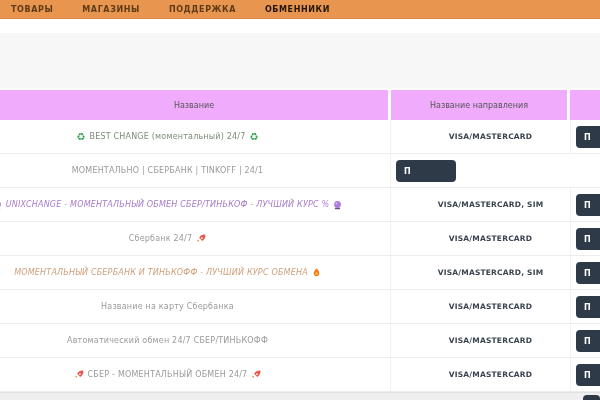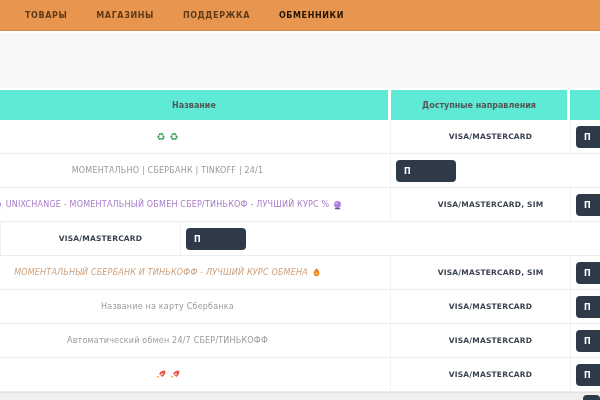--- a/index.html
+++ b/index.html
@@ -1,36 +1,36 @@
 <!DOCTYPE html>
 <html><head>
 <meta charset="utf-8">
 <style>
   html,body{margin:0;padding:0;}
   body{width:600px;height:400px;overflow:hidden;position:relative;
        font-family:"DejaVu Sans","Liberation Sans",sans-serif;background:#ffffff;}
   .stage{position:absolute;inset:0;width:600px;height:400px;overflow:hidden;background:#fff;}
 
   
-  .navbar{position:absolute;top:0;left:0;width:600px;height:31px;background:#e8964f;
+  .navbar{position:absolute;top:0;left:0;width:600px;height:19px;background:#e8964f;
           border-bottom:1px solid #dd8840;display:flex;align-items:center;
-          padding-left:25px;gap:29px;box-sizing:border-box;}
+          padding-left:11px;gap:29px;box-sizing:border-box;}
   .nav-item{font-size:8px;font-weight:700;letter-spacing:.6px;color:rgba(55,32,8,.78);
             cursor:pointer;white-space:nowrap;}
   .nav-item.active{color:#231403;font-weight:800;}
 
   
   .band{position:absolute;top:33px;left:0;width:600px;height:55px;background:#f7f7f7;}
   .breadcrumb{position:absolute;top:51px;left:1px;font-size:7px;color:#9b9b9b;cursor:pointer;margin-top:40px;}
 
   
   .table{position:absolute;top:90px;left:0;width:600px;}
   .thead{display:flex;height:30px;background:#fff;}
-  .th{background:#5eead4;display:flex;align-items:center;justify-content:center;
-      font-size:8px;font-weight:700;color:#555;box-sizing:border-box;}
+  .th{background:#f0abfc;display:flex;align-items:center;justify-content:center;
+      font-size:8px;font-weight:400;color:#555;box-sizing:border-box;}
   .th1{width:388px;}
   .thgap{width:3px;background:#fdfdfd;}
   .th2{width:176px;}
   .th3{flex:1;}
 
   .row{display:flex;height:34px;background:#fff;border-bottom:1px solid #ededed;
        box-sizing:border-box;}
   .c-name{width:390px;box-sizing:border-box;padding-right:55px;display:flex;
           align-items:center;justify-content:center;gap:4px;white-space:nowrap;}
   .name-text{font-size:8px;letter-spacing:.2px;cursor:pointer;}
@@ -65,28 +65,29 @@
   </div>
 
   <div class="band"></div>
   <span class="breadcrumb">менники</span>
 
   <div class="table">
 
     <div class="thead">
       <div class="th th1">Название</div>
       <div class="thgap"></div>
-      <div class="th th2">Доступные направления</div>
+      <div class="th th2">Название направления</div>
       <div class="thgap"></div>
       <div class="th th3"></div>
     </div>
 
     <div class="row">
       <div class="c-name">
         <span class="emoji recycle">♻</span>
+        <span class="name-text" style="color: rgb(125, 141, 116);">BEST CHANGE (моментальный) 24/7</span>
         <span class="emoji recycle">♻</span>
       </div>
       <div class="c-dir">VISA/MASTERCARD</div>
       <div class="c-act">
           <button class="go-btn">П</button>
         </div>
     </div>
 
     <div class="row">
       <div class="c-name">
@@ -99,94 +100,105 @@
 
     <div class="row">
       <div class="c-name">
         <span class="emoji">
           <svg width="9" height="10" viewBox="0 0 16 16">
               <circle cx="8" cy="7" r="6" fill="#b07ce0"></circle>
               <circle cx="6" cy="5" r="1.6" fill="#dcc6f2"></circle>
               <path d="M4 13h8l1 2.5H3z" fill="#6a4a8a"></path>
             </svg>
         </span>
-        <span class="name-text" style="color: rgb(168, 124, 201);">UNIXCHANGE - МОМЕНТАЛЬНЫЙ ОБМЕН СБЕР/ТИНЬКОФ - ЛУЧШИЙ КУРС %</span>
+        <span class="name-text" style="color: rgb(168, 124, 201); font-style: italic;">UNIXCHANGE - МОМЕНТАЛЬНЫЙ ОБМЕН СБЕР/ТИНЬКОФ - ЛУЧШИЙ КУРС %</span>
         <span class="emoji">
           <svg width="9" height="10" viewBox="0 0 16 16">
               <circle cx="8" cy="7" r="6" fill="#b07ce0"></circle>
               <circle cx="6" cy="5" r="1.6" fill="#dcc6f2"></circle>
               <path d="M4 13h8l1 2.5H3z" fill="#6a4a8a"></path>
             </svg>
         </span>
       </div>
       <div class="c-dir">VISA/MASTERCARD, SIM</div>
       <div class="c-act">
           <button class="go-btn">П</button>
         </div>
     </div>
 
     <div class="row">
-      <div class="c-dir">VISA/MASTERCARD</div>
-      <div class="c-act">
-          <button class="go-btn">П</button>
-        </div>
-    </div>
-
-    <div class="row">
-      <div class="c-name">
-        <span class="name-text" style="color: rgb(205, 160, 124); font-style: italic;">МОМЕНТАЛЬНЫЙ СБЕРБАНК И ТИНЬКОФФ - ЛУЧШИЙ КУРС ОБМЕНА</span>
-        <span class="emoji">
-          <svg width="9" height="11" viewBox="0 0 16 16">
-              <path d="M8 0c2 3 5 5 5 9.5A5 5 0 013 9.5C3 6 5.5 4.5 5.5 2 7 3 7.5 4 8 0z" fill="#f07820"></path>
-              <path d="M8 6c1 1.5 2.5 2 2.5 4a2.5 2.5 0 01-5 0C5.5 8.3 7.2 7.8 8 6z" fill="#fbc02d"></path>
-            </svg>
-        </span>
-      </div>
-      <div class="c-dir">VISA/MASTERCARD, SIM</div>
-      <div class="c-act">
-          <button class="go-btn">П</button>
-        </div>
-    </div>
-
-    <div class="row">
-      <div class="c-name">
-        <span class="name-text" style="color: rgb(154, 154, 154);">Название на карту Сбербанка</span>
-      </div>
-      <div class="c-dir">VISA/MASTERCARD</div>
-      <div class="c-act">
-          <button class="go-btn">П</button>
-        </div>
-    </div>
-
-    <div class="row">
-      <div class="c-name">
-        <span class="name-text" style="color: rgb(154, 154, 154); text-align: center;">Автоматический обмен 24/7 СБЕР/ТИНЬКОФФ</span>
-      </div>
-      <div class="c-dir">VISA/MASTERCARD</div>
-      <div class="c-act">
-          <button class="go-btn">П</button>
-        </div>
-    </div>
-
-    <div class="row">
-      <div class="c-name">
+      <div class="c-name">
+        <span class="name-text" style="color: rgb(154, 154, 154);">Сбербанк 24/7</span>
         <span class="emoji">
           <svg width="10" height="10" viewBox="0 0 16 16">
               <path d="M15 1c-4-.5-8 1.5-10 5l2 2 3 3c3.5-2 5.5-6 5-10z" fill="#e8574a"></path>
               <circle cx="9.5" cy="6.5" r="1.4" fill="#fff"></circle>
               <path d="M4 9l-3 1 2 1 1 2 1-3z" fill="#f0a04a"></path>
             </svg>
         </span>
+      </div>
+      <div class="c-dir">VISA/MASTERCARD</div>
+      <div class="c-act">
+          <button class="go-btn">П</button>
+        </div>
+    </div>
+
+    <div class="row">
+      <div class="c-name">
+        <span class="name-text" style="color: rgb(205, 160, 124); font-style: italic;">МОМЕНТАЛЬНЫЙ СБЕРБАНК И ТИНЬКОФФ - ЛУЧШИЙ КУРС ОБМЕНА</span>
+        <span class="emoji">
+          <svg width="9" height="11" viewBox="0 0 16 16">
+              <path d="M8 0c2 3 5 5 5 9.5A5 5 0 013 9.5C3 6 5.5 4.5 5.5 2 7 3 7.5 4 8 0z" fill="#f07820"></path>
+              <path d="M8 6c1 1.5 2.5 2 2.5 4a2.5 2.5 0 01-5 0C5.5 8.3 7.2 7.8 8 6z" fill="#fbc02d"></path>
+            </svg>
+        </span>
+      </div>
+      <div class="c-dir">VISA/MASTERCARD, SIM</div>
+      <div class="c-act">
+          <button class="go-btn">П</button>
+        </div>
+    </div>
+
+    <div class="row">
+      <div class="c-name">
+        <span class="name-text" style="color: rgb(154, 154, 154);">Название на карту Сбербанка</span>
+      </div>
+      <div class="c-dir">VISA/MASTERCARD</div>
+      <div class="c-act">
+          <button class="go-btn">П</button>
+        </div>
+    </div>
+
+    <div class="row">
+      <div class="c-name">
+        <span class="name-text" style="color: rgb(154, 154, 154); text-align: center;">Автоматический обмен 24/7 СБЕР/ТИНЬКОФФ</span>
+      </div>
+      <div class="c-dir">VISA/MASTERCARD</div>
+      <div class="c-act">
+          <button class="go-btn">П</button>
+        </div>
+    </div>
+
+    <div class="row">
+      <div class="c-name">
         <span class="emoji">
           <svg width="10" height="10" viewBox="0 0 16 16">
               <path d="M15 1c-4-.5-8 1.5-10 5l2 2 3 3c3.5-2 5.5-6 5-10z" fill="#e8574a"></path>
               <circle cx="9.5" cy="6.5" r="1.4" fill="#fff"></circle>
               <path d="M4 9l-3 1 2 1 1 2 1-3z" fill="#f0a04a"></path>
             </svg>
         </span>
+        <span class="name-text" style="color: rgb(154, 154, 154);">СБЕР - МОМЕНТАЛЬНЫЙ ОБМЕН 24/7</span>
+        <span class="emoji">
+          <svg width="10" height="10" viewBox="0 0 16 16">
+              <path d="M15 1c-4-.5-8 1.5-10 5l2 2 3 3c3.5-2 5.5-6 5-10z" fill="#e8574a"></path>
+              <circle cx="9.5" cy="6.5" r="1.4" fill="#fff"></circle>
+              <path d="M4 9l-3 1 2 1 1 2 1-3z" fill="#f0a04a"></path>
+            </svg>
+        </span>
       </div>
       <div class="c-dir">VISA/MASTERCARD</div>
       <div class="c-act">
           <button class="go-btn">П</button>
         </div>
     </div>
 
   </div>
 
   <div class="footer-strip"></div>

